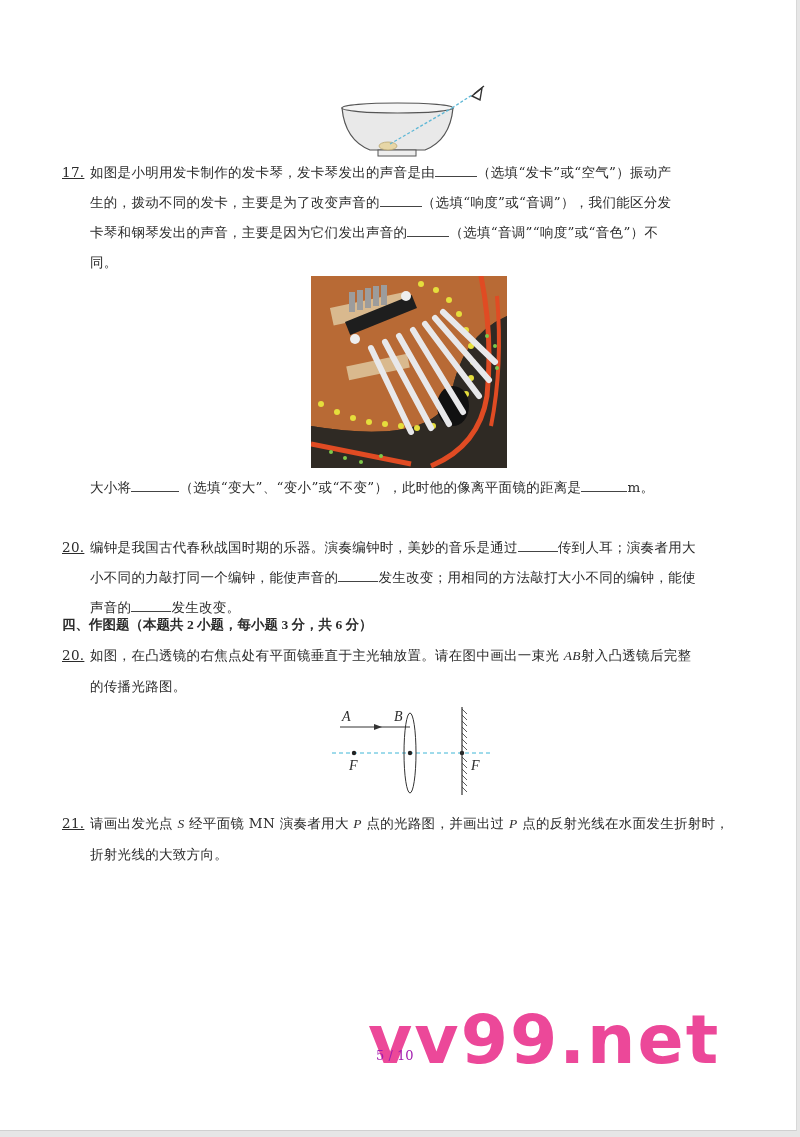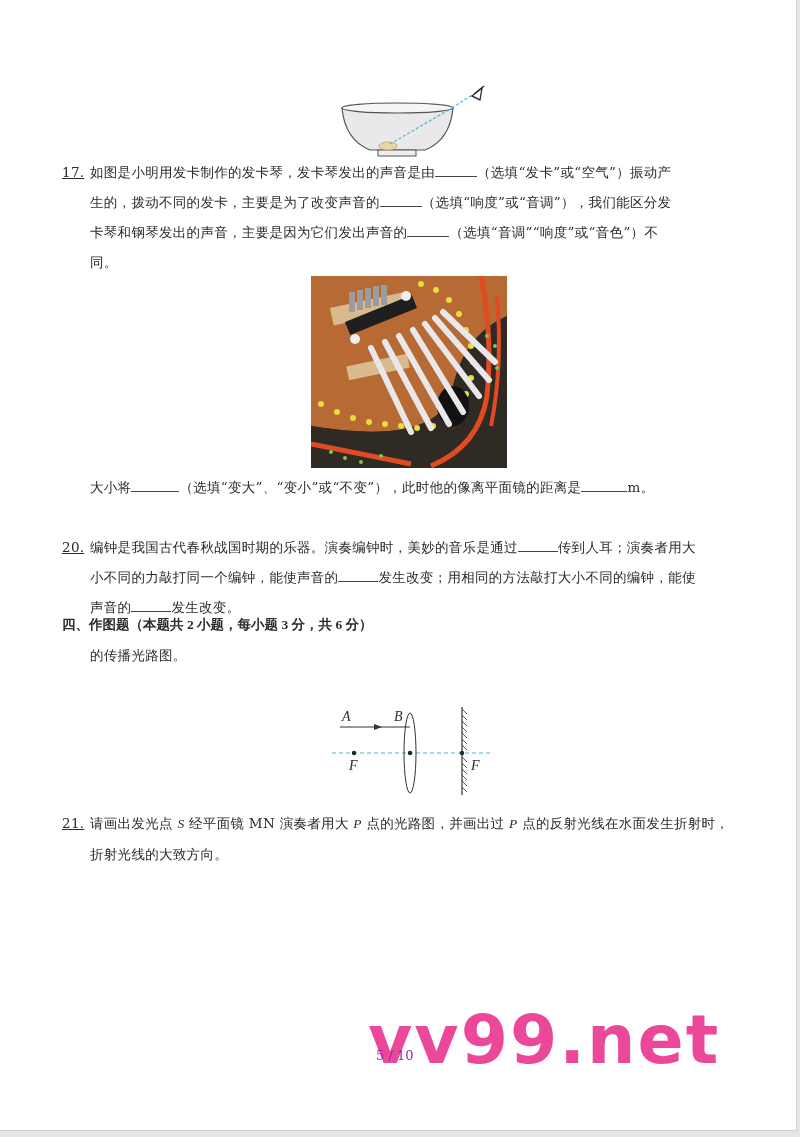--- a/index.html
+++ b/index.html
@@ -138,20 +138,23 @@
       <span>小不同的力敲打同一个编钟，能使声音的</span><span class="blank" style="width:40px"></span><span>发生改变；用相同的方法敲打大小不同的编钟，能使</span>
     </div>
     <div class="line indent">
       <span>声音的</span><span class="blank" style="width:40px"></span><span>发生改变。</span>
     </div>
   </div>
 
   <div class="section">四、作图题（本题共 2 小题，每小题 3 分，共 6 分）</div>
 
   <div class="q" style="top:640px">
+    <div class="line">
+      <span class="num">20.</span><span>如图，在凸透镜的右焦点处有平面镜垂直于主光轴放置。请在图中画出一束光</span> <i class="var">AB</i><span>射入凸透镜后完整</span>
+    </div>
     <div class="line indent">
       <span>的传播光路图。</span>
     </div>
   </div>
 
   <div class="fig" style="left:330px;top:705px;width:165px;height:90px;">
     <svg width="165" height="90" viewBox="0 0 165 90" style="position:absolute;left:0;top:0">
       <line x1="2" y1="48" x2="160" y2="48" stroke="#3fb6d6" stroke-width="1" stroke-dasharray="4,3"></line>
       <line x1="10" y1="22" x2="80" y2="22" stroke="#333" stroke-width="1"></line>
       <path d="M44,19 L52,22 L44,25 Z" fill="#333"></path>

